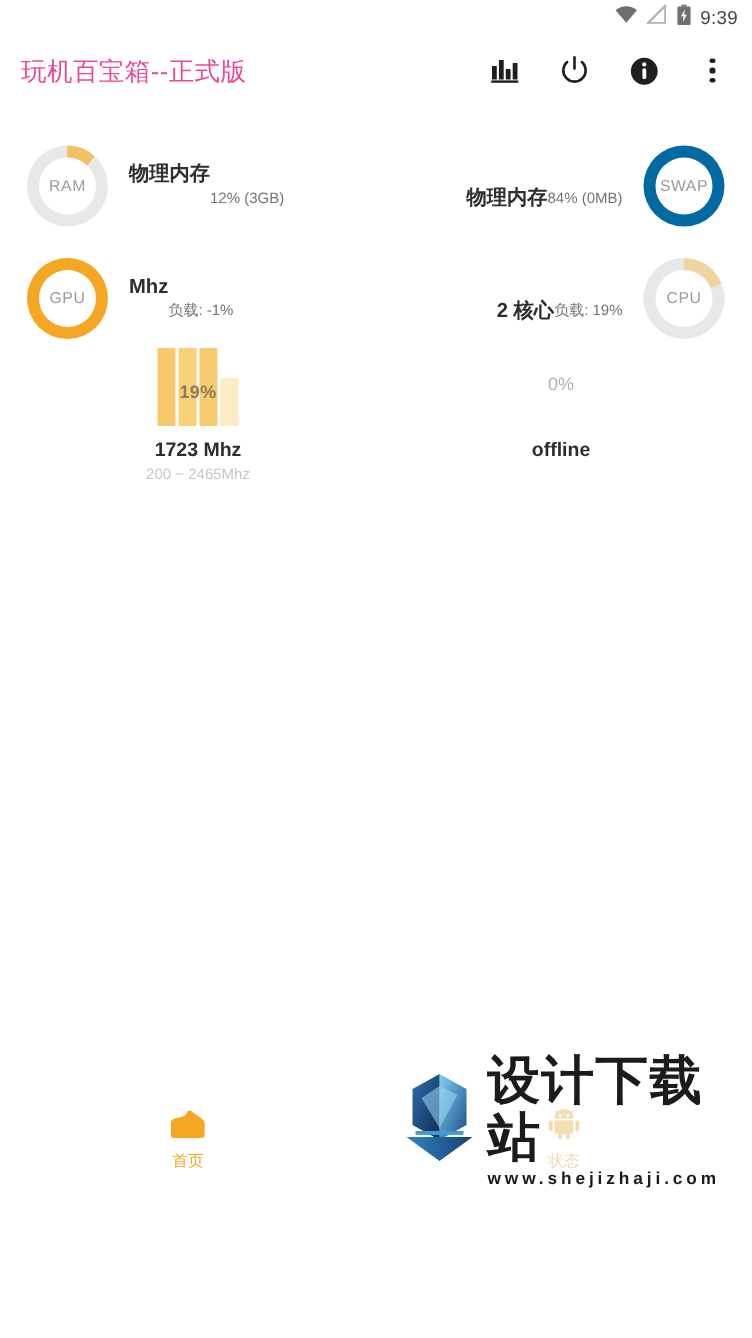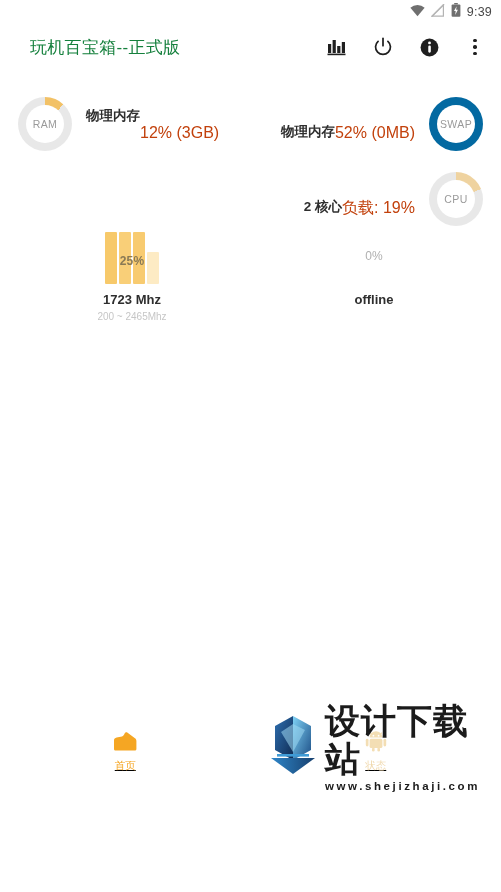--- a/index.html
+++ b/index.html
@@ -22,21 +22,21 @@
     font-size:12.5px; color:#474747; letter-spacing:0.2px;
     font-family:"Liberation Sans",sans-serif;
   }
 
   
   .appbar {
     position:absolute; top:24px; left:0; width:501px; height:46px;
     display:flex; align-items:center;
   }
   .app-title {
-    font-size:17px; color:#15803d; margin-left:30px;
+    font-size:17px; color:#ec4899; margin-left:14px;
     font-weight:400; letter-spacing:0.3px; white-space:nowrap;
   }
   .appbar-actions {
     margin-left:auto; display:flex; align-items:center;
     gap:24px; padding-right:15px;
   }
   .act { width:22px; height:22px; display:flex; align-items:center; justify-content:center; cursor:pointer; }
 
   
   .dots { width:4px; display:flex; flex-direction:column; gap:3px; align-items:center; }
@@ -59,21 +59,21 @@
     position:absolute; width:38px; height:38px; border-radius:50%;
     background:#ffffff; display:flex; align-items:center; justify-content:center;
   }
   .ring .hole span {
     position:relative; font-size:10.5px; color:#9a9a9a; letter-spacing:0.4px;
   }
 
   .labels { margin-left:14px; display:flex; flex-direction:row; justify-content:center; }
   .labels.right-align { margin-left:0; margin-right:14px; align-items:flex-end; text-align:right; }
   .lab-title { font-size:13.5px; color:#2e2e2e; font-weight:bold; line-height:18px; white-space:nowrap; }
-  .lab-sub   { font-size:16px; color:#c2410c; line-height:17px; white-space:nowrap;margin-top:17px; }
+  .lab-sub   { font-size:10px; color:#737373; line-height:17px; white-space:nowrap;margin-top:17px; }
 
   
   .graphs { position:absolute; top:228px; left:0; width:501px; height:100px; }
   .core { position:absolute; top:0; width:160px; height:100px; }
   .core-0 { left:52px; }
   .core-1 { left:294px; }
 
   .bars {
     position:relative; width:160px; height:56px;
     display:flex; align-items:flex-end; justify-content:center; gap:2px;
@@ -94,21 +94,21 @@
     font-weight:bold; color:#2e2e2e; line-height:16px;
   }
   .core-range {
     margin-top:2px; text-align:center; font-size:10px;
     color:#c6c6c6; line-height:14px;
   }
 
   
   .bottomnav {
     position:absolute; left:0; bottom:0; width:501px; height:58px;
-    display:flex; align-items:flex-start;text-decoration:underline;
+    display:flex; align-items:center;
   }
   .navtab {
     flex:1; display:flex; flex-direction:column;
     align-items:center; justify-content:center; gap:3px; cursor:pointer;
   }
   .navtab .nav-label { font-size:10.5px; line-height:13px; }
   .nav-active .nav-label { color:#F5A623; }
   .nav-idle   .nav-label { color:#f0d9ae; }
 
   
@@ -206,33 +206,44 @@
       </div>
       <div class="labels">
         <div class="lab-title">物理内存</div>
         <div class="lab-sub">12% (3GB)</div>
       </div>
     </div>
 
     <div class="cell cell-right">
       <div class="labels right-align">
         <div class="lab-title">物理内存</div>
-        <div class="lab-sub">52% (0MB)</div>
+        <div class="lab-sub">84% (0MB)</div>
       </div>
       <div class="ring" id="ring-swap" style="background: #0369a1;">
         <div class="hole">
             <span>SWAP</span>
           </div>
       </div>
     </div>
 
   </div>
 
   <div class="stat-row row-gpu">
 
+    <div class="cell cell-left">
+      <div class="ring" id="ring-gpu" style="background: rgb(245, 166, 35);">
+        <div class="hole">
+            <span>GPU</span>
+          </div>
+      </div>
+      <div class="labels">
+        <div class="lab-title">Mhz</div>
+        <div class="lab-sub">负载: -1%</div>
+      </div>
+    </div>
 
     <div class="cell cell-right">
       <div class="labels right-align">
         <div class="lab-title">2 核心</div>
         <div class="lab-sub">负载: 19%</div>
       </div>
       <div class="ring" id="ring-cpu" style="background: conic-gradient(rgb(239, 211, 160) 0deg, rgb(239, 211, 160) 68.4deg, rgb(232, 232, 232) 68.4deg, rgb(232, 232, 232) 360deg);">
         <div class="hole">
             <span>CPU</span>
           </div>
@@ -242,21 +253,21 @@
   </div>
 
   <div class="graphs">
 
     <div class="core core-0">
       <div class="bars" id="bars-core0">
         <div class="bar" style="height: 52px; background: rgb(247, 201, 106);"></div>
           <div class="bar" style="height: 52px; background: rgb(249, 207, 120);"></div>
           <div class="bar" style="height: 52px; background: rgb(248, 203, 112);"></div>
           <div class="bar" style="height: 32.24px; background: rgb(253, 235, 196);"></div>
-          <div class="pct-overlay">25%</div>
+          <div class="pct-overlay">19%</div>
       </div>
       <div class="core-main">1723 Mhz</div>
       <div class="core-range">200 ~ 2465Mhz</div>
     </div>
 
     <div class="core core-1">
       <div class="pct-plain">0%</div>
       <div class="core-main">offline</div>
     </div>
 

